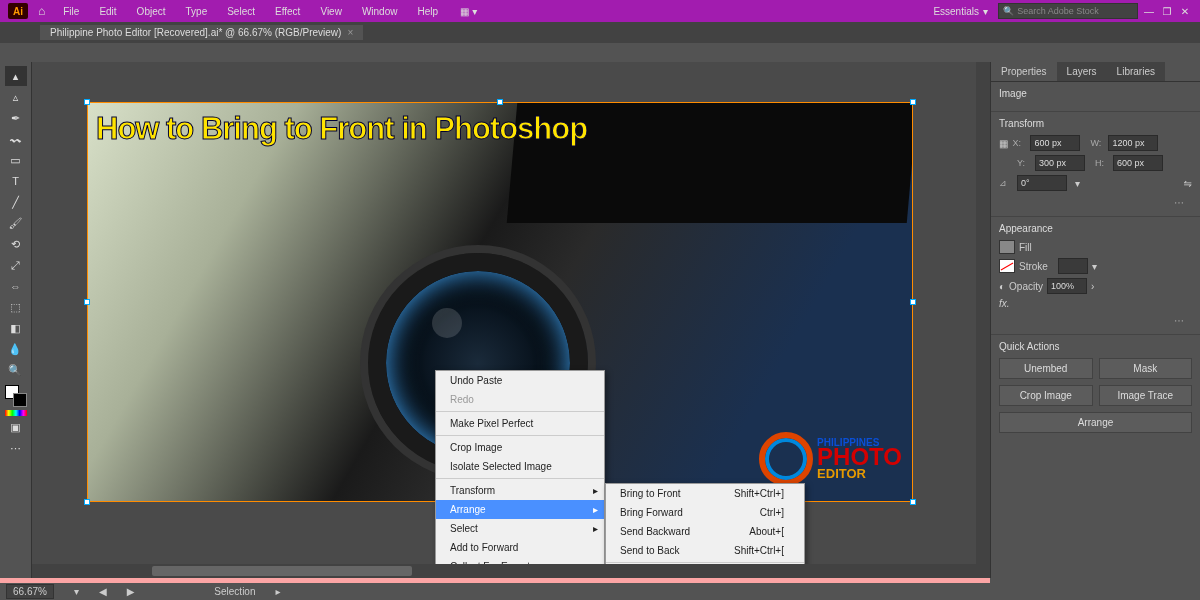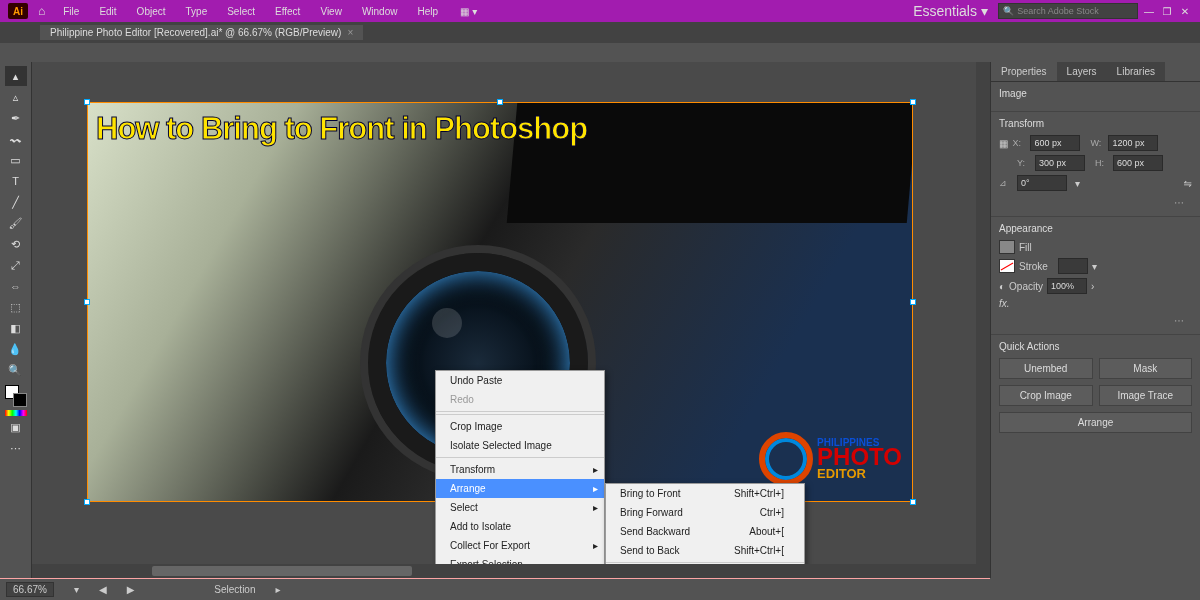--- a/index.html
+++ b/index.html
@@ -2,21 +2,21 @@
 <html><head>
 <meta charset="utf-8">
 <style>
 * { margin: 0; padding: 0; box-sizing: border-box; font-family: "Segoe UI", Tahoma, sans-serif; }
 body { width: 1200px; height: 600px; background: #535353; overflow: hidden; position: relative; }
 .menubar { height: 22px; background: #a21caf; display: flex; align-items: center; padding: 0 8px; gap: 4px; font-size: 10px; color: #ddd; }
 .menubar .logo { width: 20px; height: 16px; background: #330000; color: #ff9a00; font-weight: bold; font-size: 10px; display: flex; align-items: center; justify-content: center; border-radius: 2px; }
 .menubar .home-ic { color: #ddd; font-size: 12px; margin: 0 6px; }
 .menubar .menu-item { padding: 2px 8px; cursor: default; }
 .menubar .spacer { flex: 1; }
-.menubar .workspace { font-size: 14px; padding: 2px 6px; display: flex; align-items: center; gap: 4px; }
+.menubar .workspace { font-size: 10px; padding: 2px 6px; display: flex; align-items: center; gap: 4px; }
 .menubar .search { width: 140px; height: 16px; background: #424242; border: 1px solid #333; color: #999; font-size: 9px; padding: 0 4px; display: flex; align-items: center; gap: 3px; }
 .menubar .win-ctrl { width: 14px; text-align: center; color: #ddd; }
 .tabbar { height: 20px; background: #424242; display: flex; align-items: center; padding-left: 40px; font-size: 10px; color: #ddd; }
 .tabbar .tab { padding: 2px 10px; background: #535353; display: flex; align-items: center; gap: 6px; }
 .tabbar .tab .close { color: #999; }
 .ctrlrow { height: 20px; background: #535353; border-top: 1px solid #424242; display: flex; align-items: center; padding-left: 40px; }
 
 .main { position: absolute; top: 62px; left: 0; right: 0; bottom: 22px; display: flex; }
 .toolbox { width: 32px; background: #535353; display: flex; flex-direction: column; align-items: center; padding-top: 4px; gap: 1px; border-right: 1px solid #333; }
 .tool { width: 22px; height: 20px; display: flex; align-items: center; justify-content: center; color: #ddd; font-size: 11px; position: relative; }
@@ -66,21 +66,21 @@
 .fld { display: flex; align-items: center; gap: 4px; margin-bottom: 4px; }
 .fld .lab { width: 14px; color: #aaa; font-size: 9px; }
 .fld .inp { width: 50px; height: 16px; background: #3a3a3a; border: 1px solid #2a2a2a; color: #ddd; font-size: 9px; padding: 0 3px; display: flex; align-items: center; }
 .row2 { display: flex; gap: 10px; }
 .dots { text-align: right; color: #aaa; padding: 2px 8px; }
 .btn { background: #5c5c5c; border: 1px solid #424242; color: #ddd; font-size: 10px; padding: 4px 0; text-align: center; flex: 1; }
 .btnrow { display: flex; gap: 6px; margin-bottom: 6px; }
 .swatch { width: 16px; height: 14px; background: #fff; border: 1px solid #333; position: relative; }
 .swatch.none::after{content:"";position:absolute;left:0;top:50%;width:100%;height:1px;background:red;transform:rotate(-30deg)}
 
-.statusbar { position: absolute; bottom: 0; left: 0; right: 210px; height: 22px; background: #535353; border-top: 1px solid #fca5a5; display: flex; align-items: center; padding: 0 6px; font-size: 10px; color: #ccc; gap: 20px; }
+.statusbar { position: absolute; bottom: 0; left: 0; right: 210px; height: 22px; background: #535353; border-top: 5px solid #fca5a5; display: flex; align-items: center; padding: 0 6px; font-size: 10px; color: #ccc; gap: 20px; }
 .statusbar .field { background: #424242; padding: 1px 6px; border: 1px solid #333; }
 .scrollbar-h { position: absolute; bottom: 22px; left: 32px; right: 210px; height: 14px; background: #424242; display:flex; align-items:center; }
 .scrollbar-h .thumb { width: 260px; height: 10px; background: #666; margin-left: 120px; border-radius: 2px; }
 .scrollbar-v { position: absolute; top: 62px; bottom: 36px; right: 210px; width: 14px; background: #424242; }
 </style>
 </head>
 <body>
 
 <div class="menubar">
   <div class="logo">Ai</div>
@@ -250,28 +250,29 @@
           <div class="btn">Arrange</div>
         </div>
     </div>
   </div>
 </div>
 
 <div class="ctx" id="ctx1">
     <div class="row" style="position: relative;">Undo Paste</div>
     <div class="row dis" style="position: relative;">Redo</div>
     <div class="sep"></div>
+    <div class="row" style="position: relative;">Make Pixel Perfect</div>
     <div class="sep"></div>
     <div class="row" style="position: relative;">Crop Image</div>
     <div class="row" style="position: relative;">Isolate Selected Image</div>
     <div class="sep"></div>
     <div class="row arrow" style="position: relative;">Transform</div>
     <div class="row hi arrow" style="position: relative;">Arrange</div>
     <div class="row arrow" style="position: relative;">Select</div>
-    <div class="row" style="position: relative;">Add to Isolate</div>
+    <div class="row" style="position: relative;">Add to Forward</div>
     <div class="row arrow" style="position: relative;">Collect For Export</div>
     <div class="row" style="position: relative;">Export Selection...</div>
   </div>
 <div class="ctx" id="ctx2">
     <div class="row">
       <span>Bring to Front</span>
       <span>Shift+Ctrl+]</span>
     </div>
     <div class="row">
       <span>Bring Forward</span>

